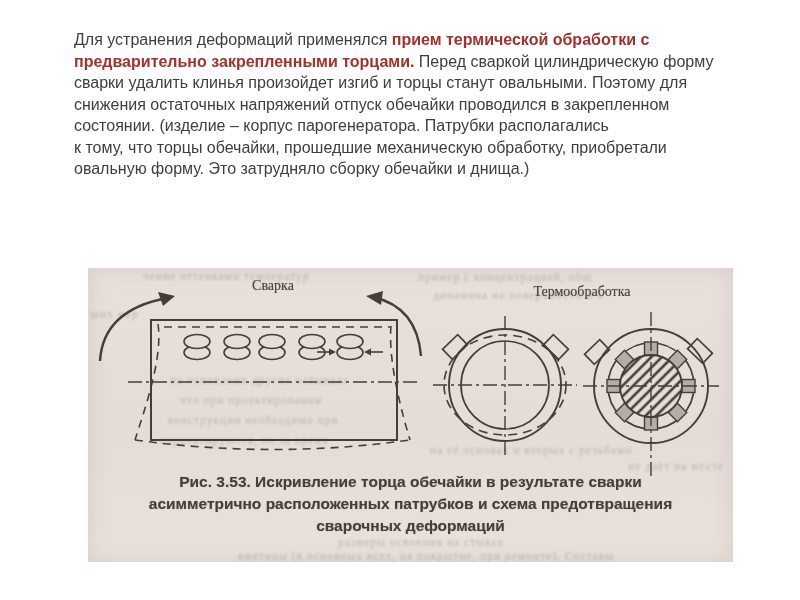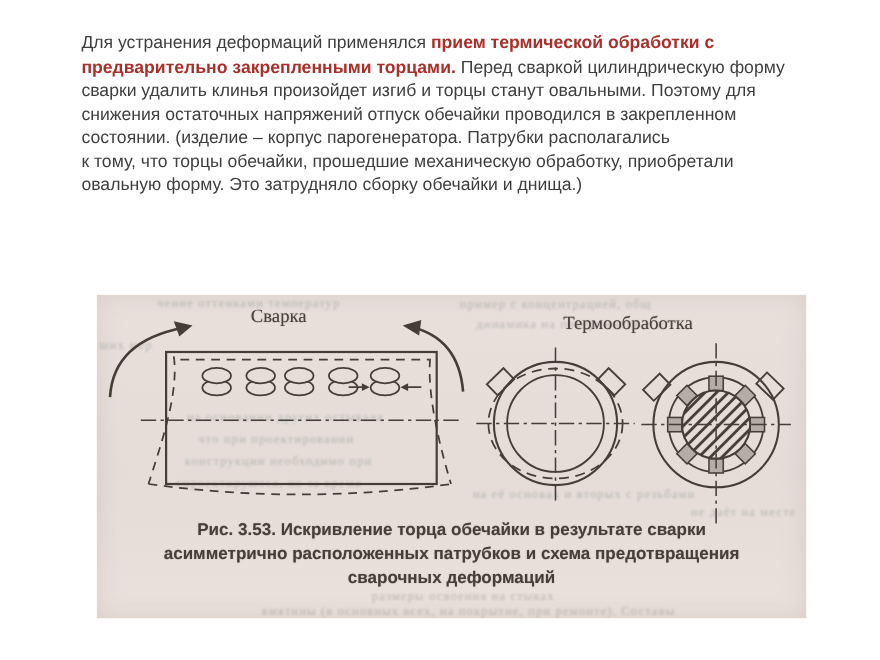--- a/index.html
+++ b/index.html
@@ -19,21 +19,21 @@
   .scan{
     position:absolute;left:88px;top:268px;width:645px;height:294px;
     background:linear-gradient(180deg,#e9e0dc 0%,#e5dcd8 55%,#eae1db 100%);
     box-shadow:inset 0 0 22px rgba(165,140,128,.22);
     overflow:hidden;
   }
   .scan svg{position:absolute;left:0;top:0;filter:blur(0.35px);}
   .fig-label{
     position:absolute;
     font-family:"Liberation Serif", serif;
-    font-size:17px;color:#4a423c;text-align:left;
+    font-size:14px;color:#4a423c;text-align:center;
     text-shadow:0 0 1px rgba(74,66,60,.45);
     white-space:nowrap;
   }
   .label-weld{left:140px;top:10px;width:90px;}
   .label-heat{left:424px;top:16px;width:140px;}
   .caption{
     position:absolute;left:0;top:203px;width:645px;
     font-family:Liberation Sans, sans-serif;font-weight:bold;
     font-size:15.5px;line-height:22px;color:#463f39;text-align:center;
     text-shadow:0 0 1px rgba(70,63,57,.4);

